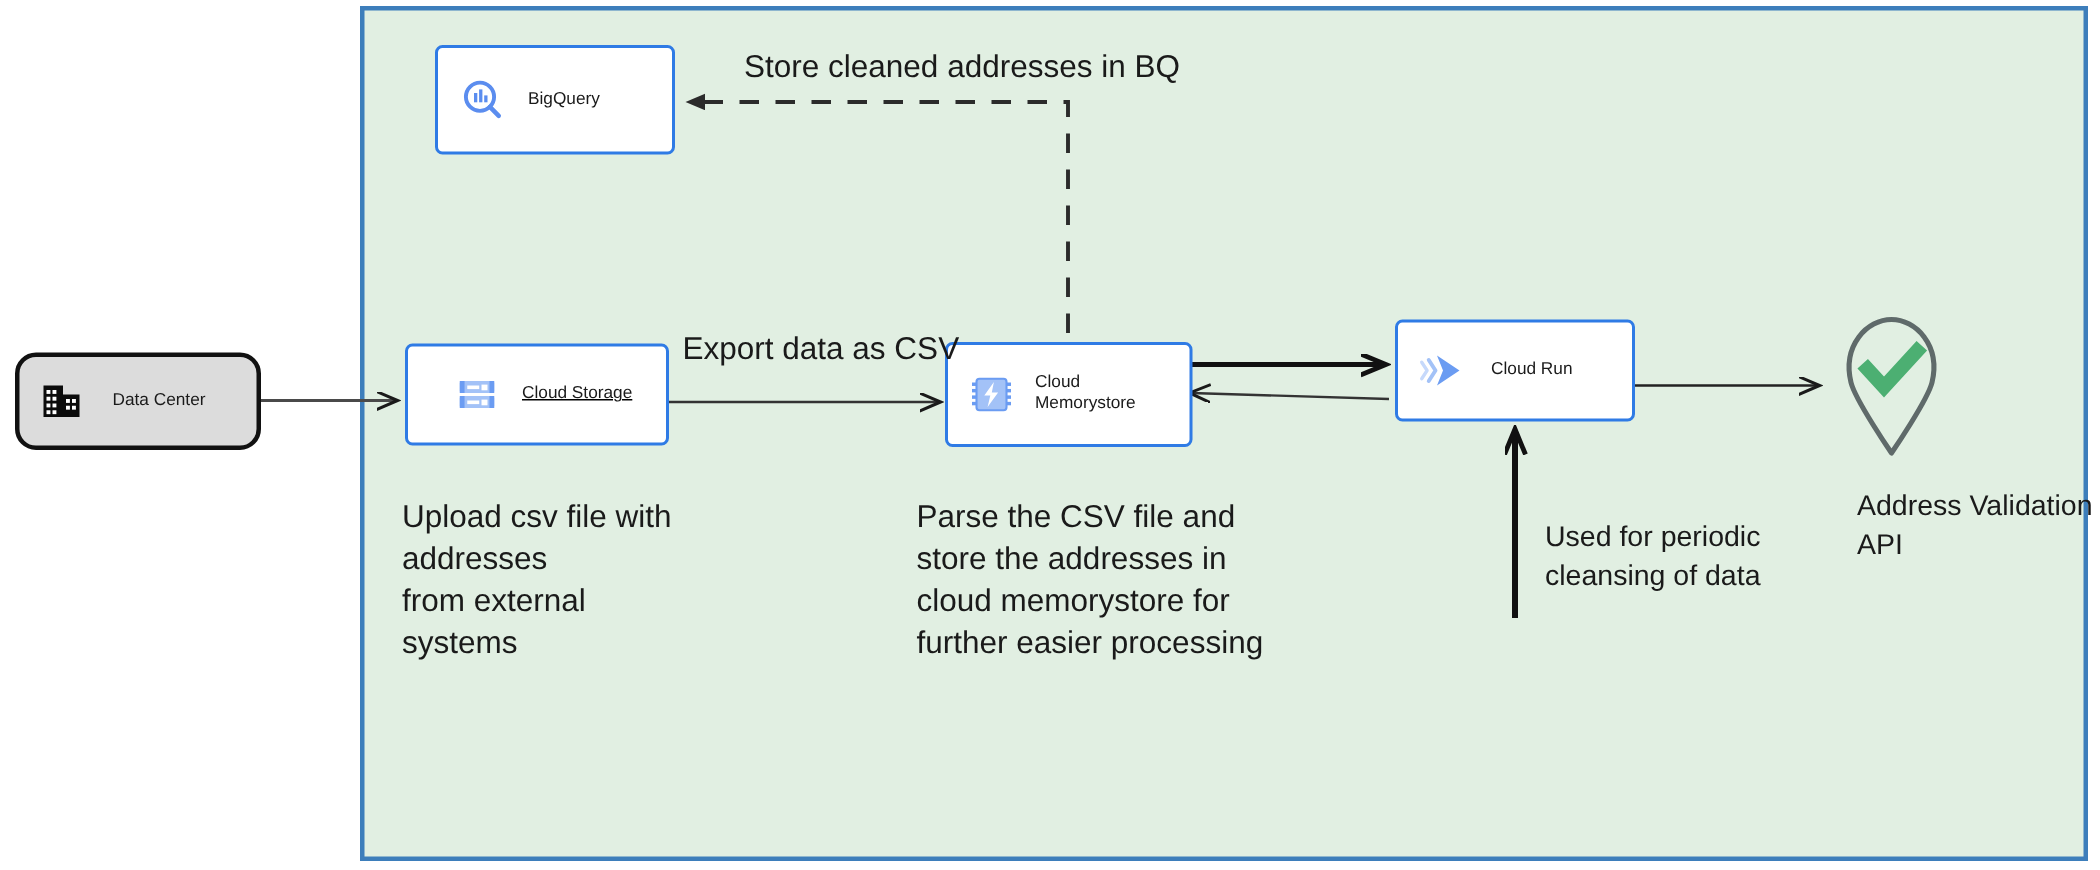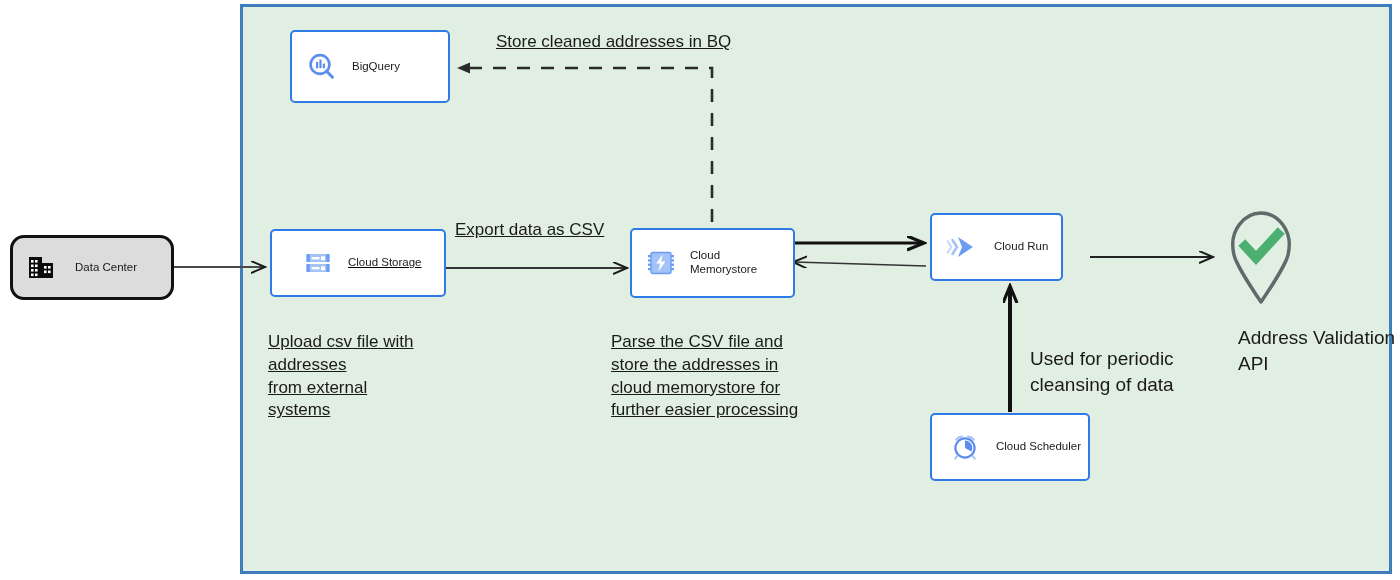--- a/index.html
+++ b/index.html
@@ -58,21 +58,21 @@
     border-radius: 14px;
   }
   .node.onprem .nlabel { font-size: 11.5px; }
 
   
   .ftext {
     position: absolute;
     color: #1a1a1a;
     white-space: pre-line;
   }
-  .ftext.big   { font-size: 17px; line-height: 1.34; text-decoration: underline; }
+  .ftext.big   { font-size: 21px; line-height: 1.34; }
   .ftext.mid   { font-size: 19px; line-height: 1.35; }
 
   
   #wires {
     position: absolute;
     left: 0; top: 0;
     width: 1400px;
     height: 580px;
     pointer-events: none;
     overflow: visible;
@@ -204,44 +204,31 @@
         </g>
         <rect x="5" y="4.5" width="20" height="21" rx="2" fill="#A3C2F7"></rect>
         <rect x="5" y="4.5" width="20" height="21" rx="2" fill="none" stroke="#6B9CF2" stroke-width="1.4"></rect>
         <path d="M16.6,6.6 L10.2,15.6 L14.2,15.6 L12.4,23.4 L19.4,13.6 L15.2,13.6 z" fill="#FFFFFF"></path>
       </svg>
     </span>
     <span class="nlabel" style="margin-left:14px;">Cloud
 Memorystore</span>
   </div>
 
-  <div class="node" style="left:930px; top:213px; width:133px; height:68px; padding-left:14px;">
+  <div class="node" style="left:930px; top:213px; width:160px; height:68px; padding-left:14px;">
     <span class="nicon">
       <svg width="34" height="30" viewBox="0 0 34 30">
         <path d="M12,5 L27,15 L12,25 L16,15 z" fill="#6B9CF2"></path>
         <path d="M6.5,8 L11,15 L6.5,22" fill="none" stroke="#A3C2F7" stroke-width="2.6" stroke-linecap="round" stroke-linejoin="round"></path>
         <path d="M1.8,9.5 L5.4,15 L1.8,20.5" fill="none" stroke="#C6D9FB" stroke-width="2.2" stroke-linecap="round" stroke-linejoin="round"></path>
       </svg>
     </span>
     <span class="nlabel" style="margin-left:14px;">Cloud Run</span>
   </div>
 
-  <div class="node" style="left:930px; top:413px; width:160px; height:68px; padding-left:18px;">
-    <span class="nicon">
-      <svg width="30" height="30" viewBox="0 0 30 30">
-        <circle cx="15" cy="16" r="9.6" fill="none" stroke="#5B8DEF" stroke-width="2.2"></circle>
-        <path d="M15,16 L15,8.4 A7.6,7.6 0 0 1 21.4,19.6 z" fill="#5B8DEF"></path>
-        <path d="M6.2,7.6 A8,8 0 0 1 12,4.6" fill="none" stroke="#A3C2F7" stroke-width="2" stroke-linecap="round"></path>
-        <path d="M23.8,7.6 A8,8 0 0 0 18,4.6" fill="none" stroke="#A3C2F7" stroke-width="2" stroke-linecap="round"></path>
-        <line x1="7" y1="24.4" x2="5.2" y2="26.6" stroke="#A3C2F7" stroke-width="2" stroke-linecap="round"></line>
-        <line x1="23" y1="24.4" x2="24.8" y2="26.6" stroke="#A3C2F7" stroke-width="2" stroke-linecap="round"></line>
-      </svg>
-    </span>
-    <span class="nlabel" style="margin-left:16px;">Cloud Scheduler</span>
-  </div>
 
   <div class="pin-wrap">
     <svg width="92" height="102" viewBox="0 0 92 102">
       <path d="M46,99 C46,99 22,64 19,52 C13,27 30,10 46,10 C62,10 79,27 73,52 C70,64 46,99 46,99 z" fill="none" stroke="#5F6A6A" stroke-width="3.4" stroke-linejoin="round"></path>
       <path d="M30,43 L41,55 L63,31" fill="none" stroke="#4CAF72" stroke-width="9.5" stroke-linecap="square" stroke-linejoin="miter"></path>
     </svg>
   </div>
   <div class="ftext mid" style="left:1238px; top:325px; width:160px;">Address Validation
 API</div>
 

